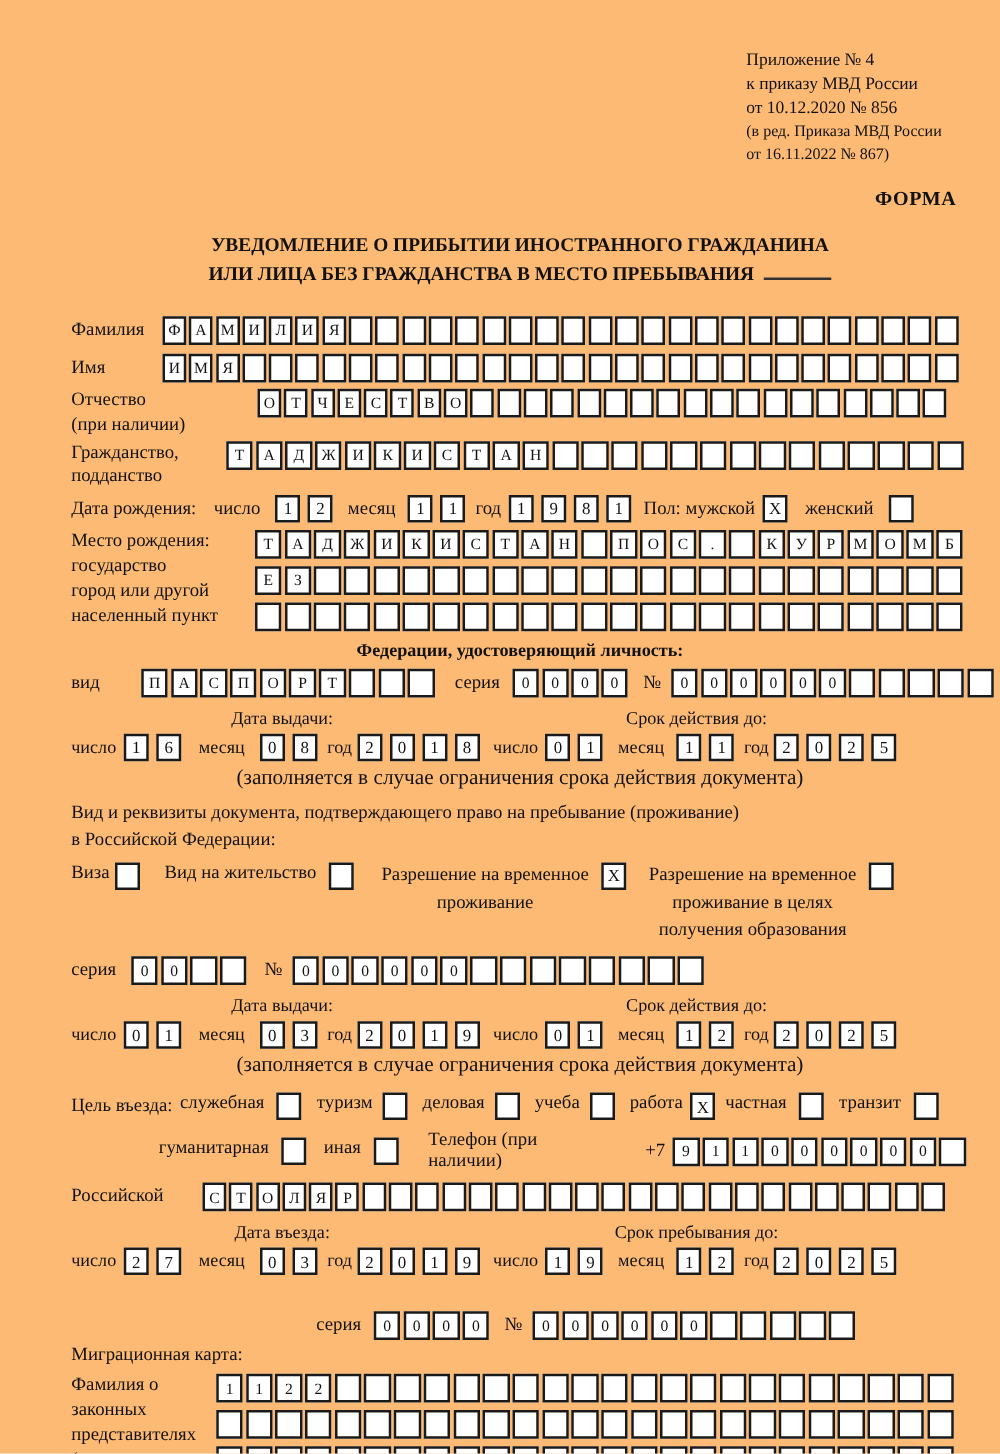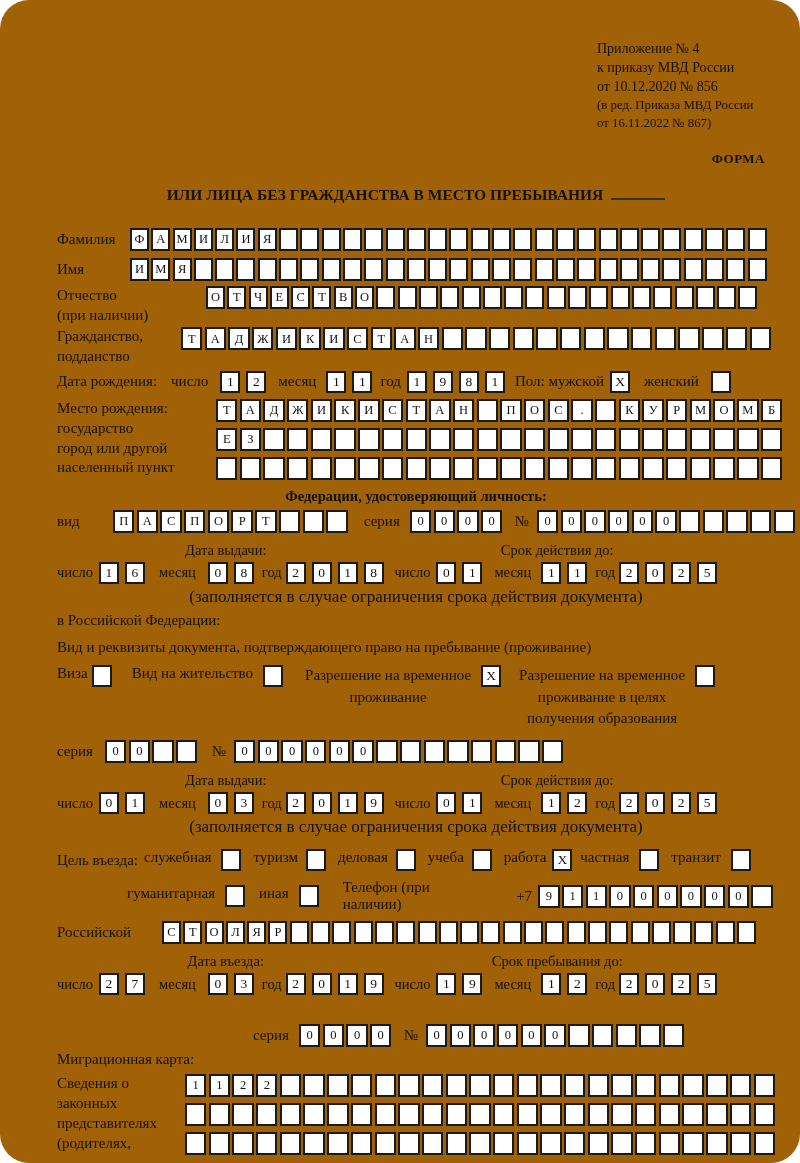--- a/index.html
+++ b/index.html
@@ -1,42 +1,42 @@
 <!DOCTYPE html>
 <html><head>
 <meta charset="utf-8">
 <style>
   html,body { margin:0; padding:0; background:#fff; }
   body { font-family:"Liberation Serif","DejaVu Serif",serif; color:#111; }
-  .page { position:relative; width:800px; height:1163px; background:#a16207;
-          box-sizing:border-box; padding:40px 25px 0 57px; overflow:hidden;border-radius:29px; }
+  .page { position:relative; width:800px; height:1163px; background:#fdba74;
+          box-sizing:border-box; padding:40px 25px 0 57px; overflow:hidden; }
 
   .annex { margin-left:auto; width:178px; font-size:14px; line-height:1.34; }
   .annex .sm { font-size:12.8px; margin-top:1px; }
-  .forma { text-align:right; padding-right:10px; font-weight:bold; font-size:13px;
+  .forma { text-align:right; padding-right:10px; font-weight:bold; font-size:16px;
            margin-top:18px; letter-spacing:.5px; }
   .title { text-align:center; font-weight:bold; font-size:15.5px; line-height:1.5;
            margin-top:16px; }
   .blank { display:inline-block; width:54px; border-bottom:2px solid #333; height:13px;
            margin-left:8px; }
   .sec-h { font-weight:bold; font-size:14.6px; margin-top:22px; white-space:nowrap; }
 
   .frow { display:flex; align-items:center; font-size:15px; }
   .frow.top { align-items:flex-start; }
   .ptext { font-size:15px; }
   .block { display:block; }
   .lbl, .dlbl { flex:none; }
   .lblcol { flex:none; font-size:15px; line-height:1.32; }
   .w56{width:56px;flex:none;} .w73{width:73px;flex:none;} .w105{width:105px;flex:none;}
   .w116{width:116px;flex:none;} .w124{width:124px;flex:none;} .w147{width:147px;flex:none;}
   .w149{width:149px;flex:none;} .w196{width:196px;flex:none;margin-top:48px;}
   .ml4{margin-left:4px;} .ml6{margin-left:6px;} .ml8{margin-left:8px;} .ml10{margin-left:10px;}
   .ml12{margin-left:12px;} .ml14{margin-left:14px;} .ml18{margin-left:18px;} .ml20{margin-left:20px;text-align:right;}
   .ml22{margin-left:22px;} .ml24{margin-left:24px;} .ml40{margin-left:40px;} .ml70{margin-left:70px;}
-  .mt2{margin-top:2px;} .mt4{margin-top:4px;} .mt5{margin-top:5px;font-family:Liberation Serif, serif;} .mt6{margin-top:6px;gap:12px;}
+  .mt2{margin-top:2px;} .mt4{margin-top:4px;} .mt5{margin-top:5px;font-family:Liberation Serif, serif;} .mt6{margin-top:6px;}
   .mt7{margin-top:7px;} .mt8{margin-top:8px;} .mt10{margin-top:10px;} .mt12{margin-top:12px;}
   .mt22{margin-top:22px;}
 
   .cellrow { display:flex; flex:none; }
   .cell { box-sizing:border-box; flex:none; width:19px; height:23px; border:2px solid #1a1a1a;
           margin-right:2.3px; display:flex; align-items:center; justify-content:center;
           font-size:12.5px; line-height:1; background:#fff; }
   .wide .cell { width:21.4px; margin-right:2.3px; }
   .dc .cell { width:20px; height:22px; margin-right:6px; font-size:13.5px; }
   .dc .cell:last-child { margin-right:0; }
@@ -65,20 +65,21 @@
     <div>Приложение № 4</div>
     <div>к приказу МВД России</div>
     <div>от 10.12.2020 № 856</div>
     <div class="sm">(в ред. Приказа МВД России</div>
     <div class="sm">от 16.11.2022 № 867)</div>
   </div>
 
   <div class="forma">ФОРМА</div>
 
   <div class="title">
+    <div>УВЕДОМЛЕНИЕ О ПРИБЫТИИ ИНОСТРАННОГО ГРАЖДАНИНА</div>
     <div>
       <span>ИЛИ ЛИЦА БЕЗ ГРАЖДАНСТВА В МЕСТО ПРЕБЫВАНИЯ</span><span class="blank"></span>
     </div>
   </div>
 
 
   <div class="frow mt22">
     <span class="lbl w73">Фамилия</span>
     <span class="cellrow">
         <span class="cell">Ф</span>
@@ -412,22 +413,22 @@
       <span class="cellrow dc ml4">
           <span class="cell">2</span>
           <span class="cell">0</span>
           <span class="cell">2</span>
           <span class="cell">5</span>
         </span>
     </div>
     <div class="dnote">(заполняется в случае ограничения срока действия документа)</div>
   </div>
 
+  <div class="ptext mt10">Вид и реквизиты документа, подтверждающего право на пребывание (проживание)</div>
   <div class="ptext mt5">в Российской Федерации:</div>
-  <div class="ptext mt10">Вид и реквизиты документа, подтверждающего право на пребывание (проживание)</div>
 
   <div class="permit-row">
     <span class="pair">
       <span>Виза</span>
       <span class="cellrow cbox ml4">
           <span class="cell"></span>
         </span>
     </span>
     <span class="pair ml20">
       <span>Вид на жительство</span>
@@ -699,21 +700,21 @@
         <span class="cell"></span>
         <span class="cell"></span>
         <span class="cell"></span>
         <span class="cell"></span>
         <span class="cell"></span>
       </span>
   </div>
 
   <div class="frow top mt6">
     <span class="lblcol w116">
-      <span class="block">Сведения о</span>
+      <span class="block">Фамилия о</span>
       <span class="block">законных</span>
       <span class="block">представителях</span>
       <span class="block">(родителях,</span>
 
     </span>
     <span class="rows">
       <span class="cellrow wide rowgap">
           <span class="cell">1</span>
           <span class="cell">1</span>
           <span class="cell">2</span>

